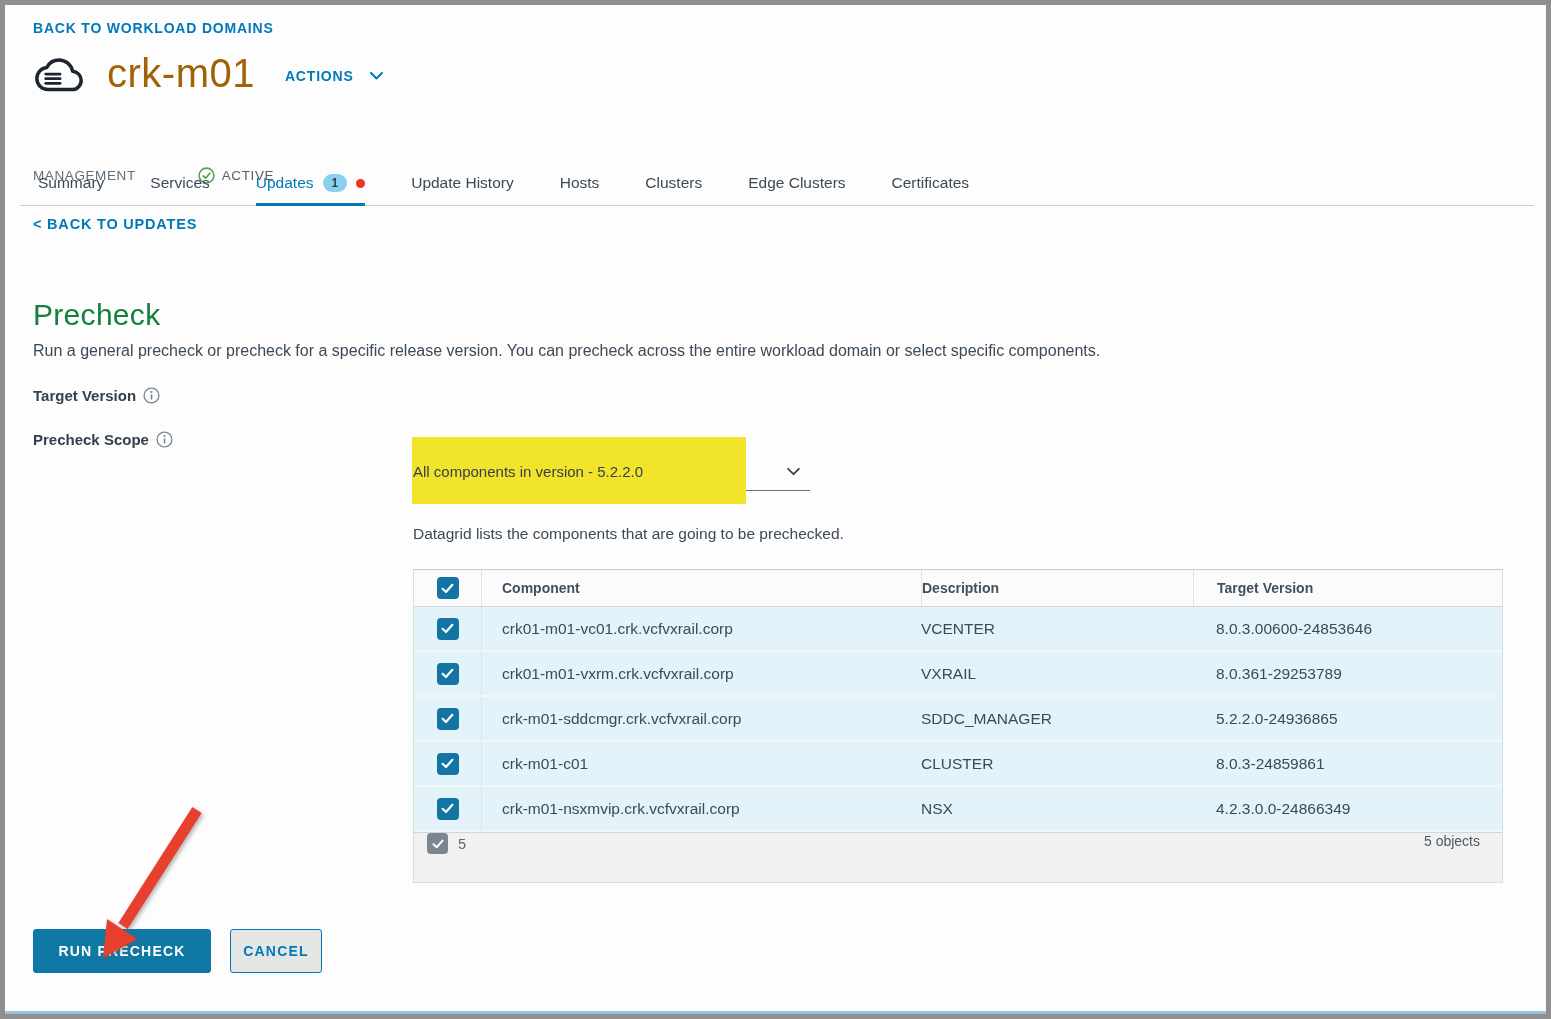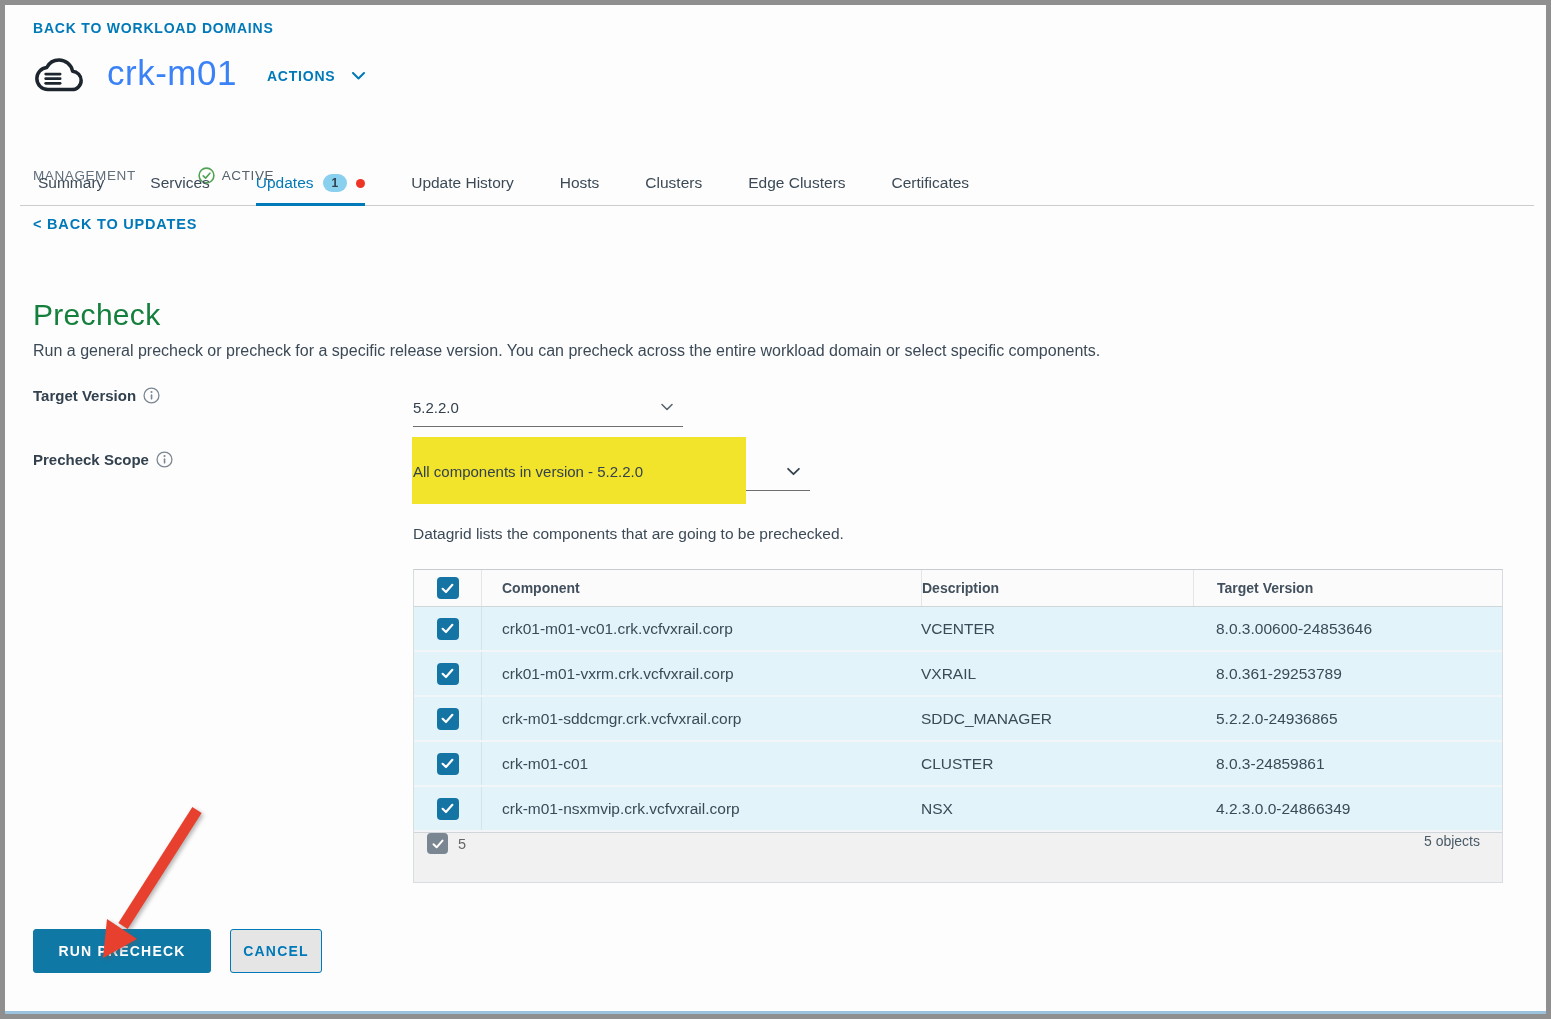--- a/index.html
+++ b/index.html
@@ -10,21 +10,21 @@
     border:5px solid #8f8f8f; background:#fdfdfd; overflow:hidden;
   }
   .abs { position:absolute; }
 
   
   .blue-link { color:#0079b8; font-weight:bold; font-size:14px; letter-spacing:.8px; text-decoration:none; cursor:pointer; }
 
   
   .title-row { left:26px; top:44px; display:flex; align-items:center; gap:20px; }
   .cloud-icon svg { display:block; }
-  .domain-title { font-size:35px; font-weight:500; color:#3b82f6; letter-spacing:.5px; }
+  .domain-title { font-size:40px; font-weight:500; color:#a16207; letter-spacing:.5px; }
   .actions { display:flex; align-items:center; gap:16px; margin-left:10px; margin-top:6px; }
 
   
   .meta-row { left:28px; top:122px; display:flex; align-items:center; font-size:13.5px; color:#616f7c;margin-top:40px; }
   .mgmt { letter-spacing:.6px; font-weight:500; }
   .status { display:flex; align-items:center; gap:7px; margin-left:62px; letter-spacing:.6px; font-weight:500; color:#55626e; }
   .version { margin-left:55px; font-size:15.5px; color:#3c4a57; letter-spacing:.2px; }
 
   
   .tabs { left:15px; right:12px; top:158px; height:43px; display:flex; align-items:flex-end; gap:46px; padding-left:18px; border-bottom:1px solid #cccccc; }
@@ -158,28 +158,22 @@
   <div class="abs form-label" style="left:28px; top:382px;">
     <span>Target Version</span>
     <span class="info-icon">
       <svg width="17" height="17" viewBox="0 0 16 16">
           <circle cx="8" cy="8" r="7" fill="none" stroke="#7a8691" stroke-width="1.2"></circle>
           <circle cx="8" cy="4.7" r="1" fill="#7a8691"></circle>
           <rect x="7.3" y="6.9" width="1.5" height="5" rx="0.75" fill="#7a8691"></rect>
         </svg>
     </span>
   </div>
-  <div class="abs sel" style="left:408px; top:383px; width:270px;">
-    <span class="sel-text">5.2.2.0</span>
-    <svg class="chev" width="12" height="8" viewBox="0 0 12 8">
-        <polyline points="1,1.5 6,6.5 11,1.5" fill="none" stroke="#5a6670" stroke-width="1.6" stroke-linecap="round" stroke-linejoin="round"></polyline>
-      </svg>
-  </div>
-
-  <div class="abs form-label" style="left:28px; top:446px;">
+
+  <div class="abs form-label" style="left:28px; top:426px;">
     <span>Precheck Scope</span>
     <span class="info-icon">
       <svg width="17" height="17" viewBox="0 0 16 16">
           <circle cx="8" cy="8" r="7" fill="none" stroke="#7a8691" stroke-width="1.2"></circle>
           <circle cx="8" cy="4.7" r="1" fill="#7a8691"></circle>
           <rect x="7.3" y="6.9" width="1.5" height="5" rx="0.75" fill="#7a8691"></rect>
         </svg>
     </span>
   </div>
   <div class="abs sel" style="left:408px; top:447px; width:397px;">

